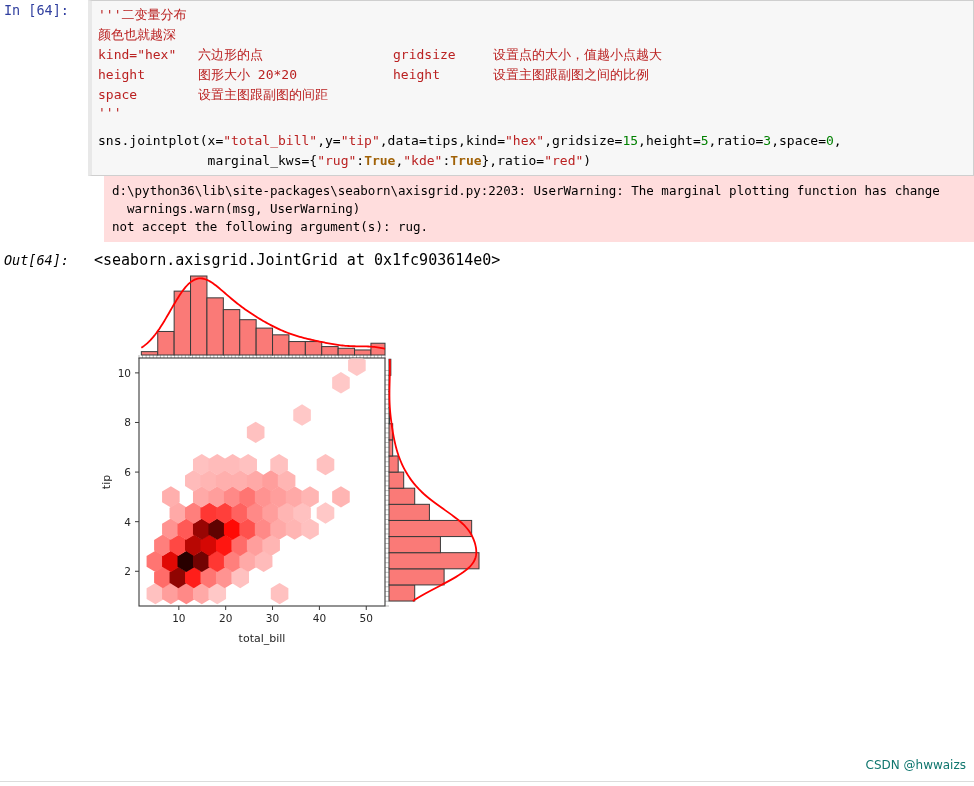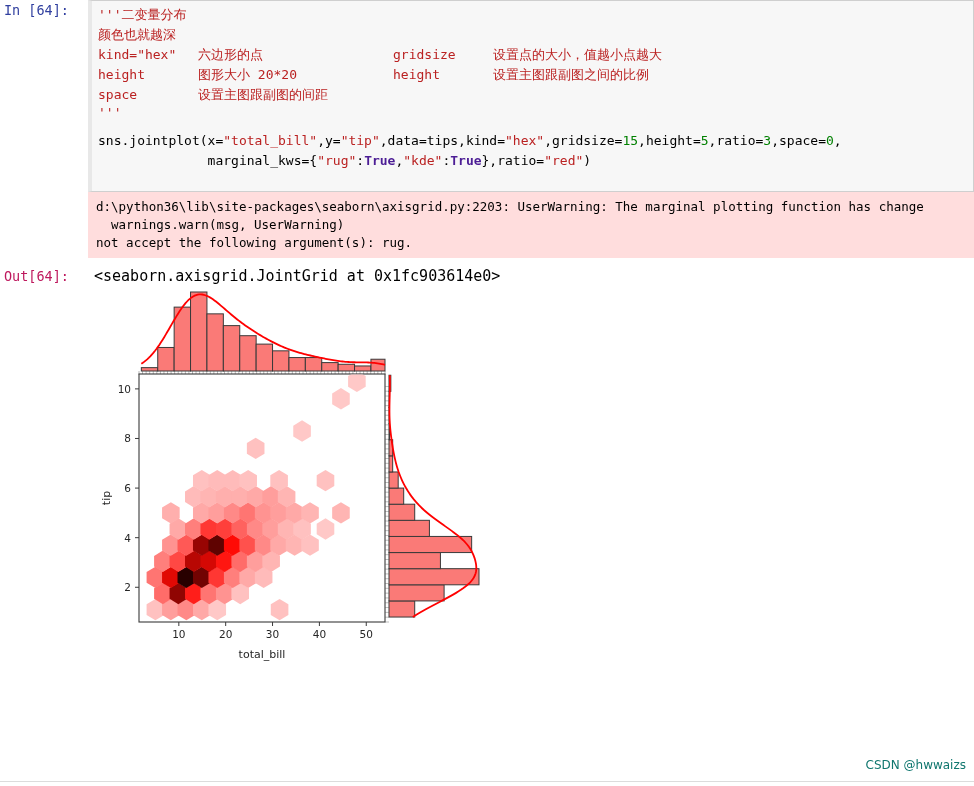--- a/index.html
+++ b/index.html
@@ -17,46 +17,46 @@
     width: 88px; min-width: 88px;
     text-align: right;
     padding-right: 19px;
     box-sizing: border-box;
     font-family: "DejaVu Sans Mono", monospace;
     font-size: 13.5px;
     line-height: 20px;
     white-space: pre;
   }
   .prompt-in  { color: #303F9F; }
-  .prompt-out { color: #be185d; }
+  .prompt-out { color: #000000; font-style: italic; }
 
   .input-area {
     flex: 1;
     background: #f7f7f7;
     border: 1px solid #cfcfcf;
     border-left: 4px solid #e8e8e8;
     box-sizing: border-box;
-    padding: 4px 4px 20px 6px;
+    padding: 4px 4px 4px 6px;
     overflow: hidden;
   }
   .code {
     font-family: "DejaVu Sans Mono", monospace;
     font-size: 13px;
     line-height: 20px;
     white-space: pre;
     color: #000;
     margin: 0;
   }
   .str   { color: #BA2121; }
   .num   { color: #008000; }
-  .kw    { color: #4c1d95; font-weight: bold; }
+  .kw    { color: #a16207; font-weight: bold; }
   .docstr{ color: #BA2121; }
 
   
-  .warn-wrap { display: flex; width: 974px; }
+  .warn-wrap { display: flex; width: 974px; gap: 16px; }
   .warn-spacer { width: 88px; min-width: 88px; }
   .warn {
     flex: 1;
     background: #fdd;
     color: #000;
     font-family: "DejaVu Sans Mono", monospace;
     font-size: 12.5px;
     line-height: 18px;
     white-space: pre;
     padding: 6px 0 6px 8px;

